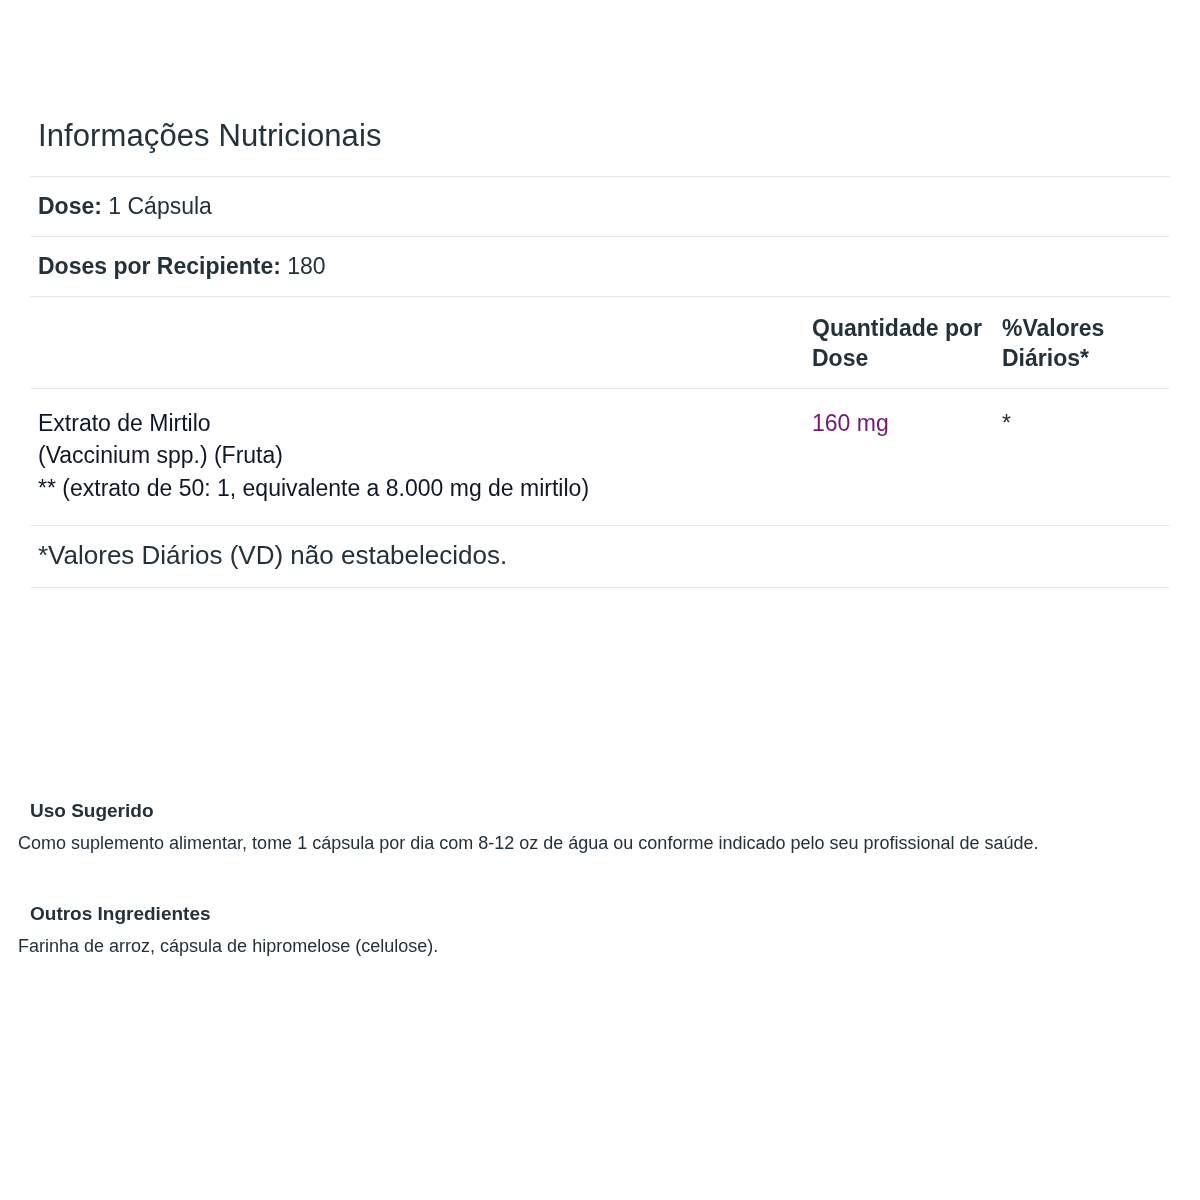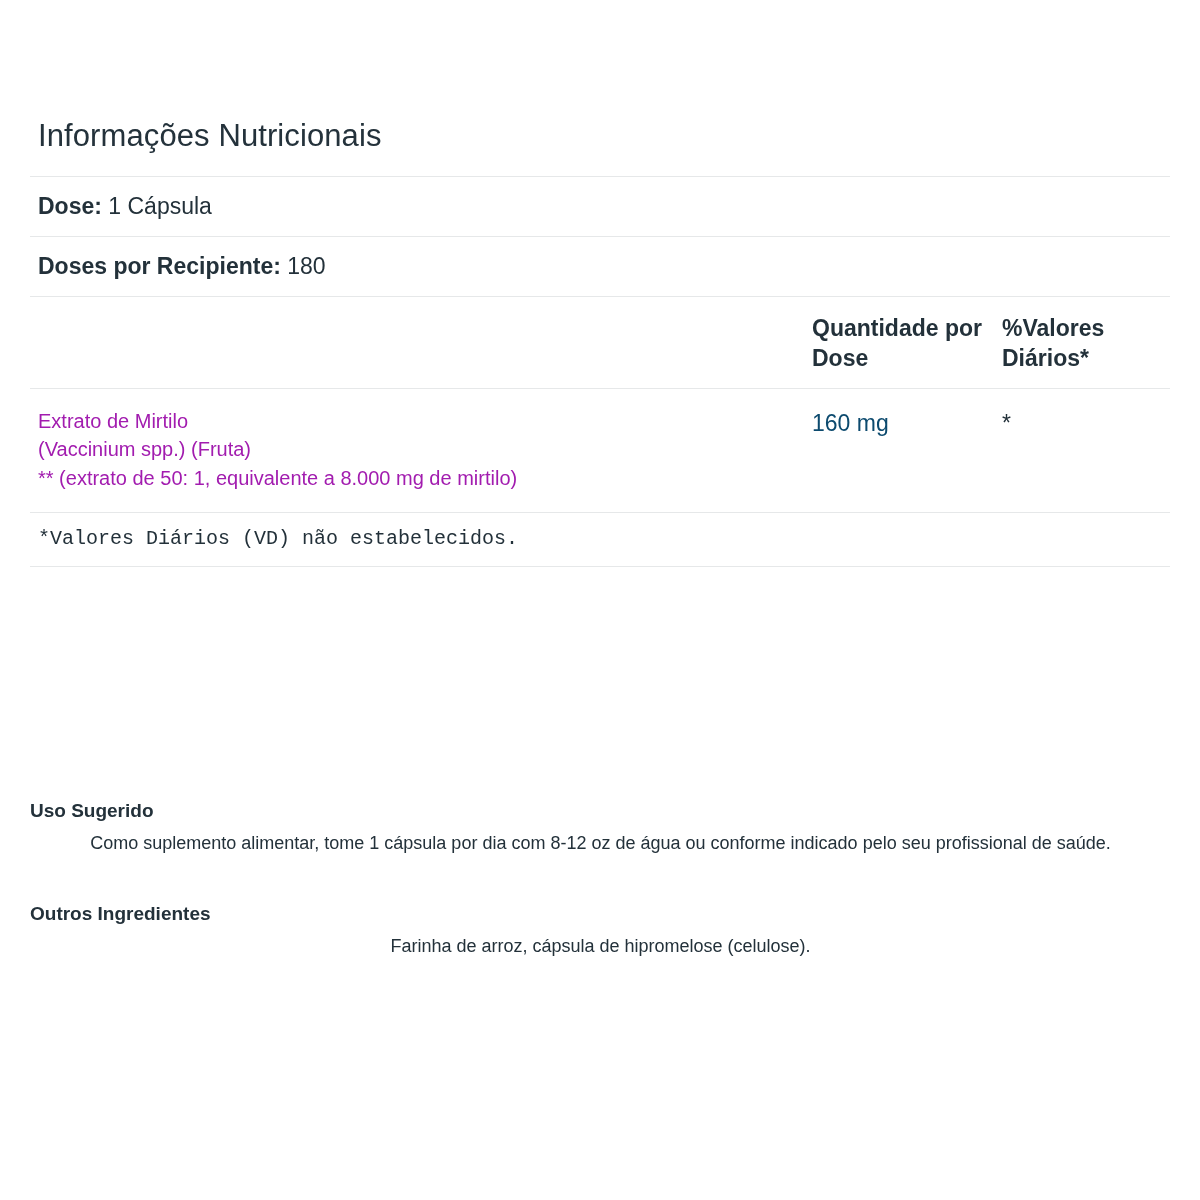--- a/index.html
+++ b/index.html
@@ -84,44 +84,43 @@
     color: #23313a;
   }
 
   .ing {
     display: flex;
     align-items: flex-start;
     padding: 18px 8px 20px 8px;
   }
   .ing .name {
     flex: 1 1 auto;
-    font-size: 20px;
+    font-size: 23px;
     line-height: 1.42;
-    color: #a21caf;
+    color: #0f172a;
   }
   .ing .amount {
     width: 190px;
     flex: 0 0 190px;
     font-size: 23px;
     line-height: 1.42;
-    color: #0c4a6e;
+    color: #701a75;
   }
   .ing .dv {
     width: 160px;
     flex: 0 0 160px;
     font-size: 23px;
     line-height: 1.42;
     color: #23313a;
   }
 
   .footnote {
     padding: 14px 8px 16px 8px;
-    font-size: 20px;
-    color: #23313a;
-    font-family: Liberation Mono, monospace;
+    font-size: 26px;
+    color: #23313a;
   }
 
   
   .sections {
     position: absolute;
     left: 18px;
     top: 800px;
     width: 1170px;
   }
 
@@ -131,21 +130,20 @@
     color: #23313a;
     margin: 0 0 8px 12px;
   }
 
   .sec-body {
     font-size: 18px;
     line-height: 1.5;
     color: #23313a;
     margin: 0;
     max-width: 1165px;
-    text-align: center;
   }
 
   .gap-lg { height: 46px; }
   .gap-sm { height: 26px; }
 </style>
 </head>
 <body>
 
 <div class="page">
 

